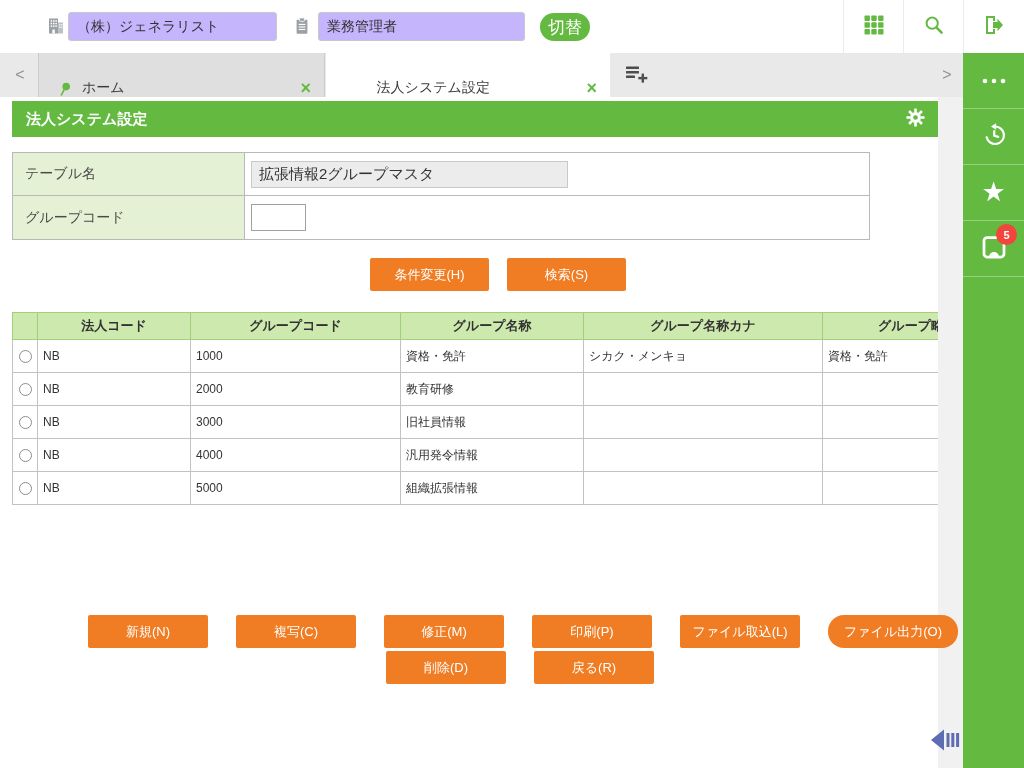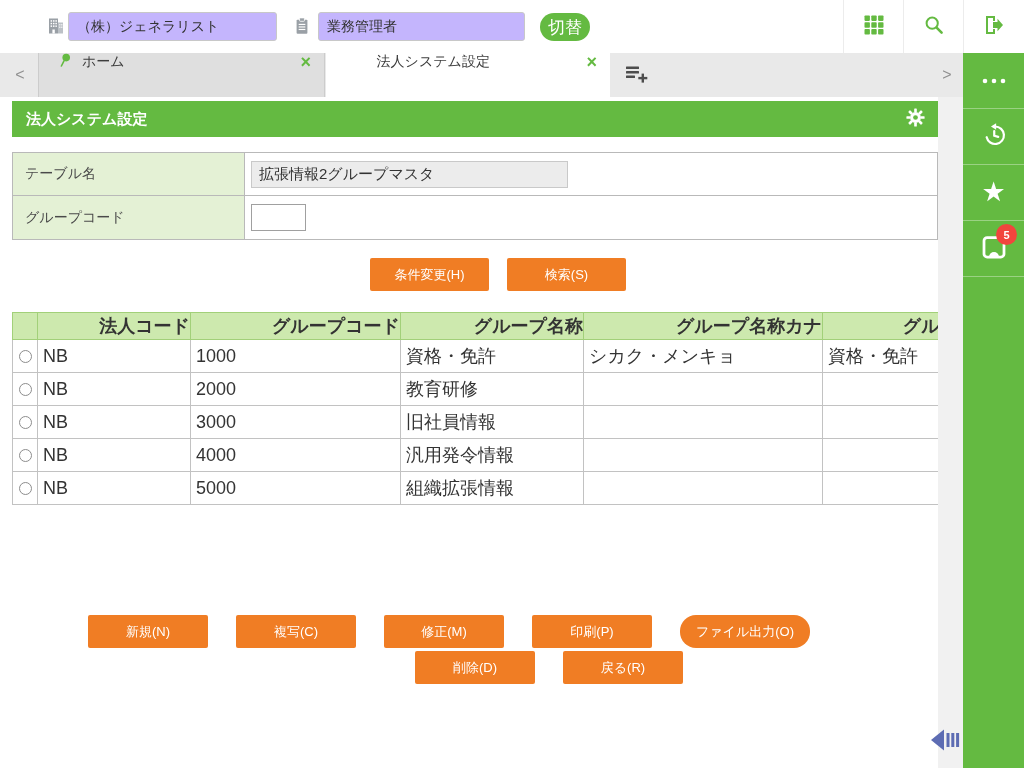--- a/index.html
+++ b/index.html
@@ -27,21 +27,21 @@
   .top-icon-btn{position:absolute;top:0;width:60px;height:53px;display:flex;align-items:center;justify-content:center;border-left:1px solid #ececec;background:#fff;cursor:pointer;}
   .apps-btn{left:843px;}
   .searchtop-btn{left:903px;}
   .logout-btn{left:963px;width:61px;}
 
   
   .tabstrip{position:absolute;left:0;top:53px;width:963px;height:44px;background:#e9e9e9;}
   .chev{position:absolute;top:0;height:44px;width:26px;display:flex;align-items:center;justify-content:center;color:#8f8f8f;font-size:16px;cursor:pointer;}
   .chev-left{left:7px;}
   .chev-right{left:934px;}
-  .tab{position:absolute;top:0;height:44px;display:flex;align-items:flex-start;cursor:pointer;}
+  .tab{position:absolute;top:0;height:44px;display:flex;align-items:flex-end;cursor:pointer;}
   .tab-home{left:38px;width:287px;background:#dfdfdf;border-left:1px solid #cccccc;border-right:1px solid #cccccc;}
   .tab-active{left:326px;width:284px;background:#ffffff;}
   .tab-label{font-size:14px;color:#3c3c3c;}
   .tab-home .tab-label{margin-left:10px;}
   .tab-active .tab-label{flex:1;text-align:center;padding-right:46px;}
   .tab-pin{margin-left:20px;display:flex;}
   .tab-close{margin-left:auto;margin-right:13px;color:var(--brand-green);font-size:18px;font-weight:bold;line-height:1;cursor:pointer;}
   .tab-active .tab-close{margin-left:0;}
   .addtab-btn{position:absolute;left:620px;top:10px;width:34px;height:26px;display:flex;align-items:center;justify-content:center;cursor:pointer;}
 
@@ -50,40 +50,40 @@
   .side-btn{position:relative;height:56px;display:flex;align-items:center;justify-content:center;border-bottom:1px solid rgba(255,255,255,.35);cursor:pointer;}
   .star-glyph{color:#fff;font-size:27px;line-height:1;}
   .badge{position:absolute;top:3px;right:7px;width:21px;height:21px;border-radius:50%;background:var(--badge-red);color:#fff;font-size:11px;font-weight:bold;display:flex;align-items:center;justify-content:center;}
   .right-gutter{position:absolute;left:938px;top:97px;width:25px;height:671px;background:#f1f1f1;}
 
   
   .titlebar{position:absolute;left:12px;top:101px;width:926px;height:36px;background:var(--brand-green);display:flex;align-items:center;}
   .titlebar-text{color:#fff;font-size:15px;font-weight:bold;padding-left:14px;}
   .gear-btn{margin-left:auto;margin-right:12px;display:flex;cursor:pointer;}
 
-  .form{position:absolute;left:12px;top:152px;width:926px;border:1px solid #b9b9b9;background:#fff;}
+  .form{position:absolute;left:12px;top:152px;width:858px;border:1px solid #b9b9b9;background:#fff;}
   .form-row{display:flex;height:43px;border-bottom:1px solid #b9b9b9;}
   .form-row:last-child{border-bottom:none;}
   .form-label{width:232px;background:var(--label-green);border-right:1px solid #b9b9b9;display:flex;align-items:center;padding-left:12px;font-size:14px;color:#4a4a4a;}
   .form-value{flex:1;display:flex;align-items:center;padding-left:6px;}
   .table-name-input{width:317px;height:27px;background:#ececec;border:1px solid #c9c9c9;font-size:15px;color:#333;padding:0 7px;font-family:inherit;}
   .group-code-input{width:55px;height:27px;background:#fff;border:1px solid #a0a0a0;font-size:13px;color:#333;padding:0 5px;font-family:inherit;}
 
   .btn{height:33px;background:var(--button-orange);color:#fff;border:none;border-radius:2px;font-size:13px;width:120px;cursor:pointer;font-family:inherit;white-space:nowrap;}
   .btn.wide{width:130px;border-radius:16px;}
   .search-row{position:absolute;left:358px;top:258px;display:flex;gap:6px;}
   .search-row .btn{width:119px;margin-left:12px;}
   .action-row{position:absolute;display:flex;gap:28px;}
   .action-row-1{left:88px;top:615px;}
-  .action-row-2{left:371px;top:651px;padding-left:44px;}
+  .action-row-2{left:342px;top:651px;padding-left:44px;}
 
   .grid-wrap{position:absolute;left:12px;top:312px;width:926px;overflow:hidden;}
   table{border-collapse:collapse;table-layout:fixed;width:1000px;}
-  th{background:var(--table-header-green);border:1px solid #a2d079;height:27px;font-size:18px;font-weight:bold;color:#333;text-align:right;overflow:hidden;white-space:nowrap;}
-  td{border:1px solid #c2c2c2;height:33px;font-size:18px;color:#333;padding:0 0 0 5px;background:#fff;overflow:hidden;white-space:nowrap;}
+  th{background:var(--table-header-green);border:1px solid #a2d079;height:27px;font-size:13px;font-weight:bold;color:#333;text-align:center;overflow:hidden;white-space:nowrap;}
+  td{border:1px solid #c2c2c2;height:33px;font-size:12px;color:#333;padding:0 0 0 5px;background:#fff;overflow:hidden;white-space:nowrap;}
   td.sel-col{text-align:center;padding:0;}
   .radio{display:inline-block;width:13px;height:13px;border:1px solid #8d8d8d;border-radius:50%;background:#fff;vertical-align:middle;cursor:pointer;}
 
   .collapse-handle{position:absolute;left:929px;top:727px;cursor:pointer;line-height:0;}
 </style>
 </head>
 <body>
 
 <div class="screen">
 
@@ -295,20 +295,21 @@
           </tr>
         </tbody>
     </table>
   </div>
 
   <div class="action-row action-row-1">
       <button class="btn">新規(N)</button>
       <button class="btn">複写(C)</button>
       <button class="btn">修正(M)</button>
       <button class="btn">印刷(P)</button>
+      <button class="btn">ファイル取込(L)</button>
       <button class="btn wide">ファイル出力(O)</button>
     </div>
   <div class="action-row action-row-2">
       <button class="btn">削除(D)</button>
       <button class="btn">戻る(R)</button>
     </div>
 
   <span class="collapse-handle">
     <span>
       <svg width="36" height="26" viewBox="0 0 36 26" fill="var(--arrow-indigo)">

